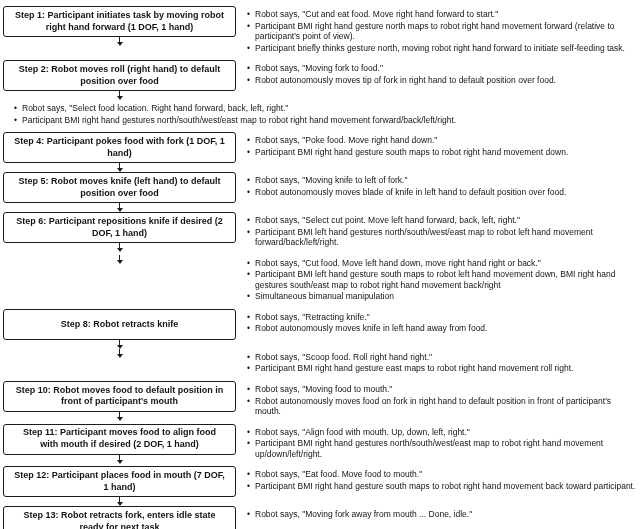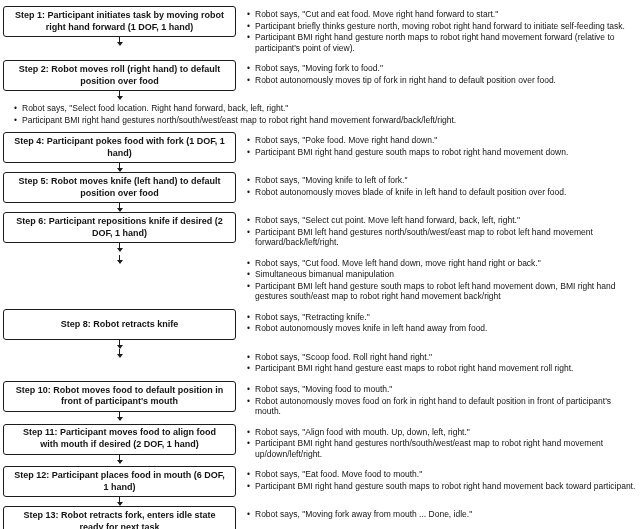--- a/index.html
+++ b/index.html
@@ -102,22 +102,22 @@
       <div class="box">
         <span class="box-text">Step 1: Participant initiates task by moving robot right hand forward (1 DOF, 1 hand)</span>
       </div>
       <div class="arrow">
         <span class="line"></span>
         <span class="head"></span>
       </div>
     </div>
     <ul class="bullets">
         <li>Robot says, "Cut and eat food. Move right hand forward to start."</li>
+        <li>Participant BMI right hand gesture north maps to robot right hand movement forward (relative to participant's point of view).</li>
         <li>Participant briefly thinks gesture north, moving robot right hand forward to initiate self-feeding task.</li>
-        <li>Participant BMI right hand gesture north maps to robot right hand movement forward (relative to participant's point of view).</li>
       </ul>
   </div>
 
   <div class="row">
     <div class="left">
       <div class="box">
         <span class="box-text">Step 2: Robot moves roll (right hand) to default position over food</span>
       </div>
       <div class="arrow">
         <span class="line"></span>
@@ -187,22 +187,22 @@
 
   <div class="row">
     <div class="left">
       <div class="arrow">
         <span class="line"></span>
         <span class="head"></span>
       </div>
     </div>
     <ul class="bullets">
         <li>Robot says, "Cut food. Move left hand down, move right hand right or back."</li>
+        <li>Participant BMI left hand gesture south maps to robot left hand movement down, BMI right hand gestures south/east map to robot right hand movement back/right</li>
         <li>Simultaneous bimanual manipulation</li>
-        <li>Participant BMI left hand gesture south maps to robot left hand movement down, BMI right hand gestures south/east map to robot right hand movement back/right</li>
       </ul>
   </div>
 
   <div class="row">
     <div class="left">
       <div class="box">
         <span class="box-text">Step 8: Robot retracts knife</span>
       </div>
       <div class="arrow">
         <span class="line"></span>
@@ -256,21 +256,21 @@
     </div>
     <ul class="bullets">
         <li>Robot says, "Align food with mouth. Up, down, left, right."</li>
         <li>Participant BMI right hand gestures north/south/west/east map to robot right hand movement up/down/left/right.</li>
       </ul>
   </div>
 
   <div class="row">
     <div class="left">
       <div class="box">
-        <span class="box-text">Step 12: Participant places food in mouth (6 DOF, 1 hand)</span>
+        <span class="box-text">Step 12: Participant places food in mouth (7 DOF, 1 hand)</span>
       </div>
       <div class="arrow">
         <span class="line"></span>
         <span class="head"></span>
       </div>
     </div>
     <ul class="bullets">
         <li>Robot says, "Eat food. Move food to mouth."</li>
         <li>Participant BMI right hand gesture south maps to robot right hand movement back toward participant.</li>
       </ul>

